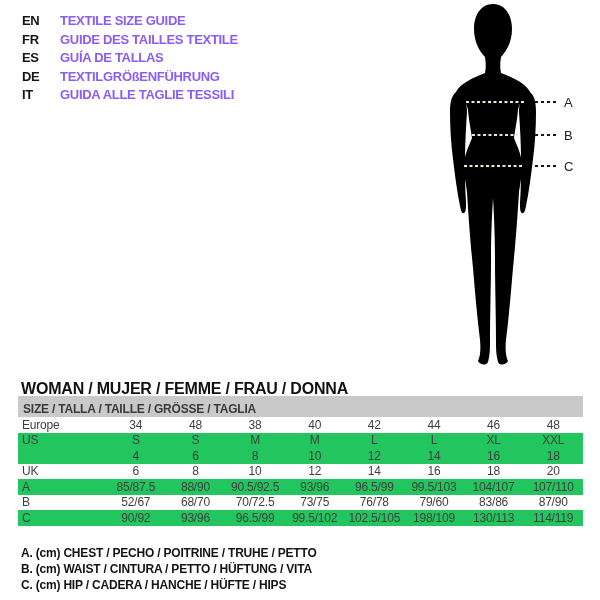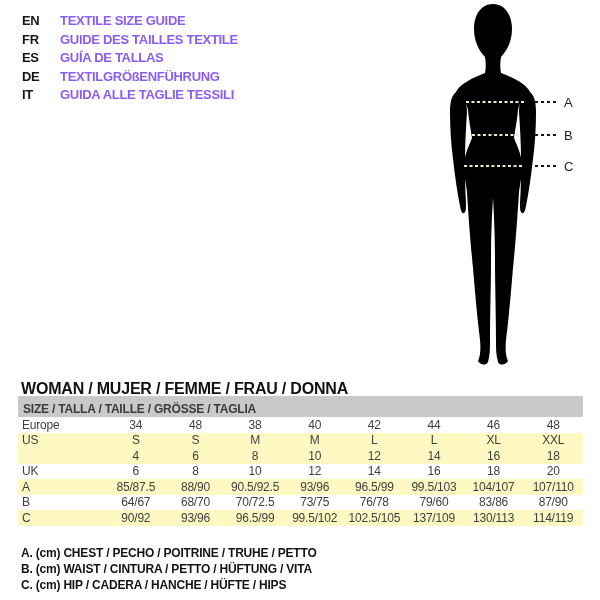--- a/index.html
+++ b/index.html
@@ -27,21 +27,21 @@
   }
   table.size-table th{
     background:#c9c9c9;height:17px;font-size:12px;font-weight:bold;color:#3a3a3a;
     text-align:left;padding:4px 0 0 5px;letter-spacing:-0.2px;
   }
   table.size-table td{
     height:15.5px;padding:0;font-size:12px;font-weight:normal;color:#3f3f3f;
     text-align:center;letter-spacing:-0.2px;white-space:nowrap;
   }
   table.size-table td:first-child{text-align:left;padding-left:4px;}
-  table.size-table tr.shade td{background:#fef9c3;}
+  table.size-table tr.shade td{background:#22c55e;}
   col.lblcol{width:88px;}
   
   .legend{position:absolute;left:21px;top:545px;}
   .legend-line{font-size:12px;font-weight:bold;color:#141414;line-height:16px;letter-spacing:-0.2px;white-space:nowrap;}
 </style>
 </head>
 <body>
 
 <div class="stage">
 
@@ -200,37 +200,37 @@
           <td>88/90</td>
           <td>90.5/92.5</td>
           <td>93/96</td>
           <td>96.5/99</td>
           <td>99.5/103</td>
           <td>104/107</td>
           <td>107/110</td>
         </tr>
         <tr>
           <td>B</td>
-          <td>64/67</td>
+          <td>52/67</td>
           <td>68/70</td>
           <td>70/72.5</td>
           <td>73/75</td>
           <td>76/78</td>
           <td>79/60</td>
           <td>83/86</td>
           <td>87/90</td>
         </tr>
         <tr class="shade">
           <td>C</td>
           <td>90/92</td>
           <td>93/96</td>
           <td>96.5/99</td>
           <td>99.5/102</td>
           <td>102.5/105</td>
-          <td>137/109</td>
+          <td>198/109</td>
           <td>130/113</td>
           <td>114/119</td>
         </tr>
       </tbody>
   </table>
 
   <div class="legend">
     <div class="legend-line">A. (cm) CHEST / PECHO / POITRINE / TRUHE / PETTO</div>
     <div class="legend-line">B. (cm) WAIST / CINTURA / PETTO / HÜFTUNG / VITA</div>
     <div class="legend-line">C. (cm) HIP / CADERA / HANCHE / HÜFTE / HIPS</div>

